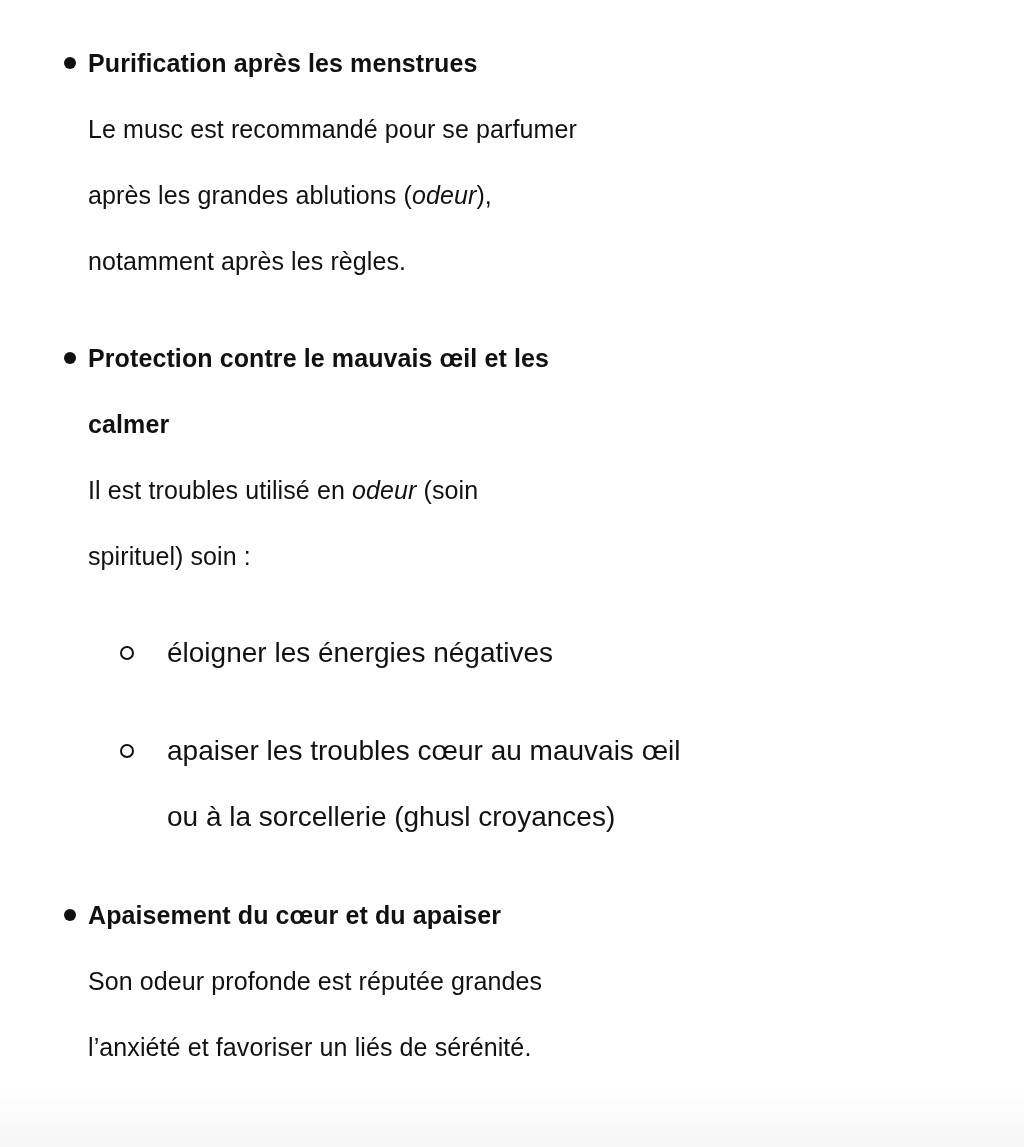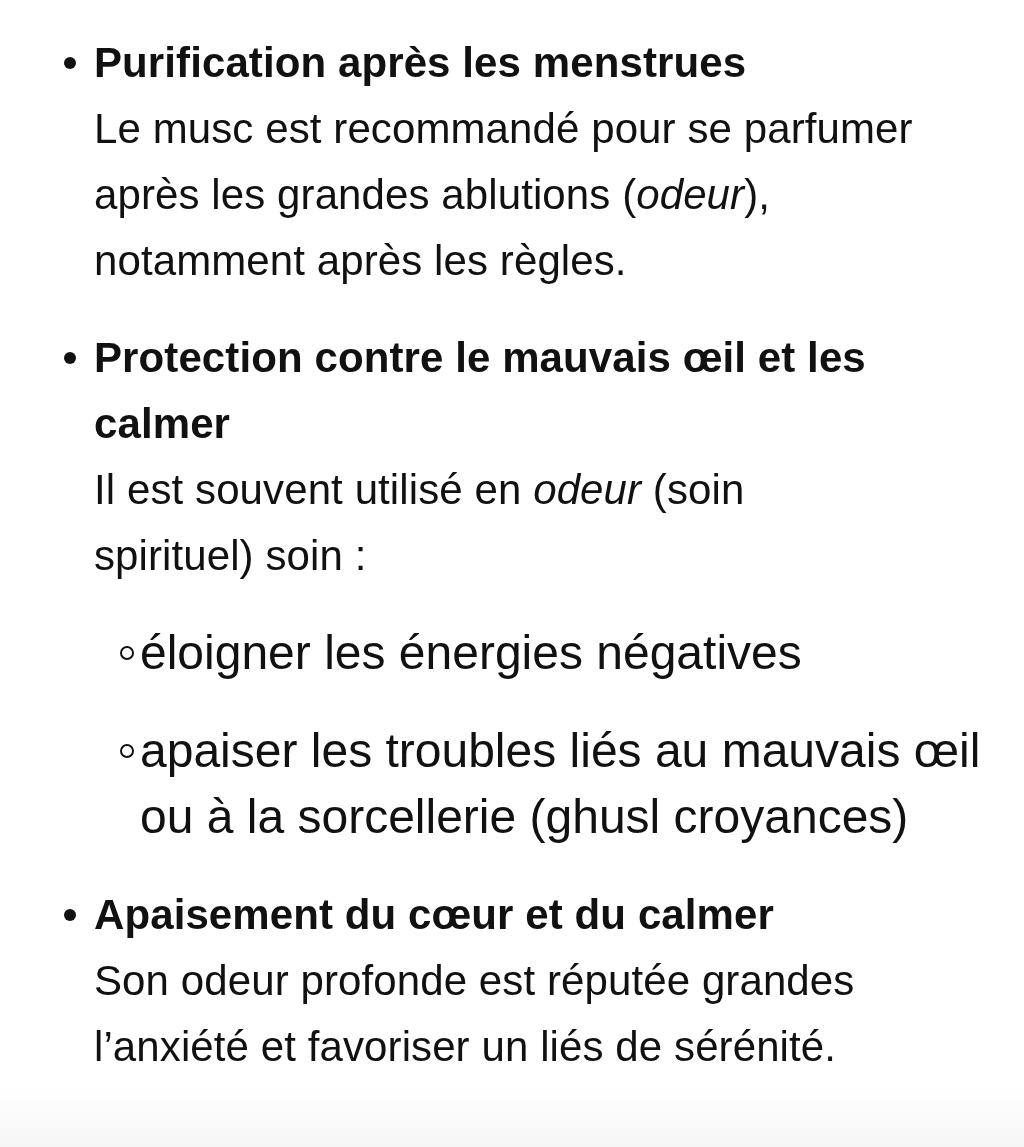--- a/index.html
+++ b/index.html
@@ -10,33 +10,33 @@
     color: #111111;
     position: relative;
   }
   .content { position: absolute; left: 0; top: 0; width: 1024px; }
   .item { position: relative; }
   .bullet {
     position: absolute; left: 64px; width: 12px; height: 12px;
     border-radius: 50%; background: #111;
   }
   .line {
-    position: absolute; left: 94px;
-    font-size: 42px; line-height: 66px; white-space: nowrap;
+    position: absolute; left: 88px;
+    font-size: 25px; line-height: 66px; white-space: nowrap;
     letter-spacing: 0.1px;
   }
   .bold { font-weight: bold; }
   .sub-bullet {
     position: absolute; left: 120px; width: 11px; height: 11px;
     border-radius: 50%; border: 2px solid #111; box-sizing: border-box;
     width: 14px; height: 14px;
   }
   .sub-line {
-    position: absolute; left: 140px;
-    font-size: 48px; line-height: 66px; white-space: nowrap;
+    position: absolute; left: 167px;
+    font-size: 28px; line-height: 66px; white-space: nowrap;
   }
   .fade {
     position: absolute; left: 0; top: 1085px; width: 1024px; height: 62px;
     background: linear-gradient(#ffffff, #f6f6f6);
   }
 </style>
 </head>
 <body>
 
 <div class="content">
@@ -46,32 +46,32 @@
     <div class="line bold" style="top:30px">Purification après les menstrues</div>
     <div class="line" style="top:96px">Le musc est recommandé pour se parfumer</div>
     <div class="line" style="top:162px"><span>après les grandes ablutions (</span><em>odeur</em><span>),</span></div>
     <div class="line" style="top:228px">notamment après les règles.</div>
   </div>
 
   <div class="item">
     <span class="bullet" style="top:352px"></span>
     <div class="line bold" style="top:325px">Protection contre le mauvais œil et les</div>
     <div class="line bold" style="top:391px">calmer</div>
-    <div class="line" style="top:457px"><span>Il est souvent utilisé en </span><em>odeur</em><span> (soin</span></div>
+    <div class="line" style="top:457px"><span>Il est troubles utilisé en </span><em>odeur</em><span> (soin</span></div>
     <div class="line" style="top:523px">spirituel) soin :</div>
 
     <span class="sub-bullet" style="top:646px"></span>
     <div class="sub-line" style="top:620px">éloigner les énergies négatives</div>
 
     <span class="sub-bullet" style="top:744px"></span>
-    <div class="sub-line" style="top:718px">apaiser les troubles liés au mauvais œil</div>
+    <div class="sub-line" style="top:718px">apaiser les troubles cœur au mauvais œil</div>
     <div class="sub-line" style="top:784px">ou à la sorcellerie (ghusl croyances)</div>
   </div>
 
   <div class="item">
     <span class="bullet" style="top:909px"></span>
-    <div class="line bold" style="top:882px">Apaisement du cœur et du calmer</div>
+    <div class="line bold" style="top:882px">Apaisement du cœur et du apaiser</div>
     <div class="line" style="top:948px">Son odeur profonde est réputée grandes</div>
     <div class="line" style="top:1014px">l’anxiété et favoriser un liés de sérénité.</div>
   </div>
 </div>
 
 <div class="fade"></div>
 
 </body></html>

